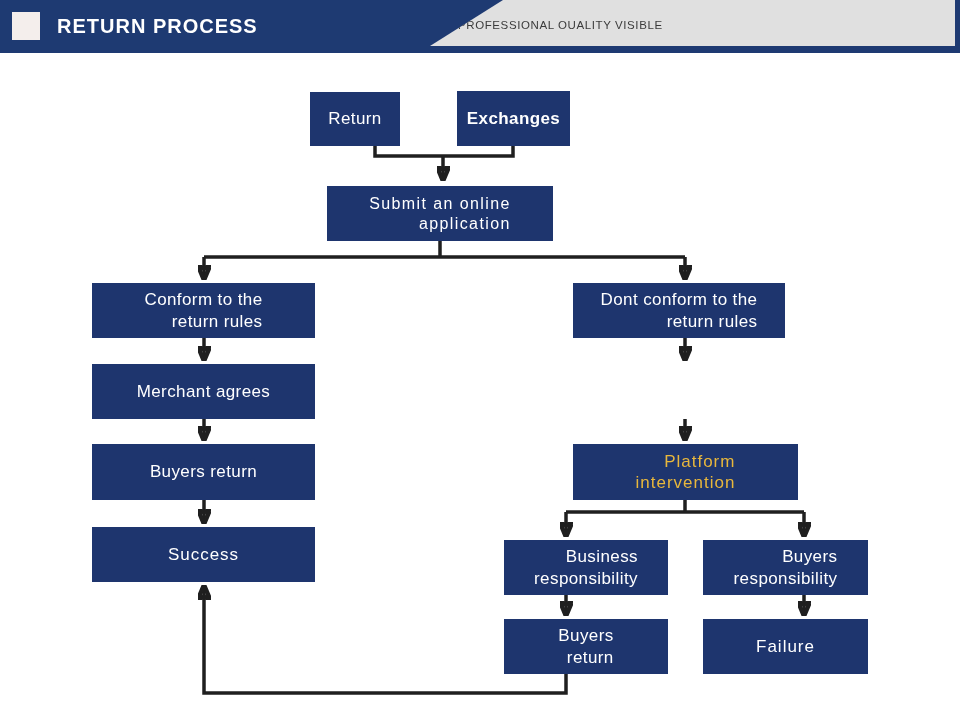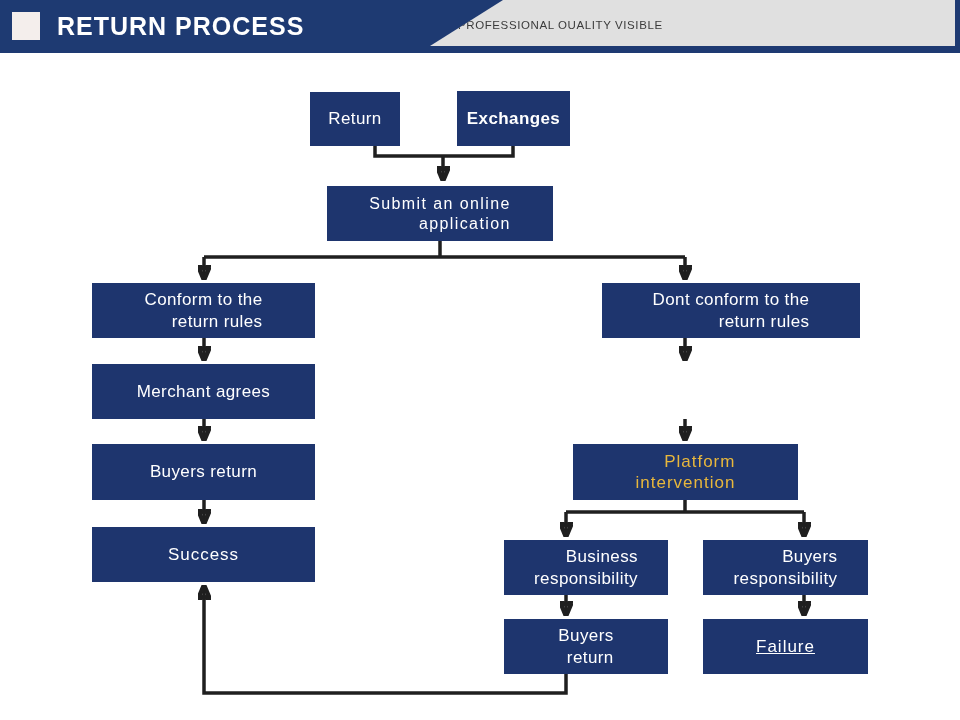--- a/index.html
+++ b/index.html
@@ -24,21 +24,21 @@
   .accent-square {
     position: absolute;
     left: 12px; top: 12px;
     width: 28px; height: 28px;
     background: #f4eeec;
   }
   .header-title {
     position: absolute;
     left: 57px; top: 11px;
     color: #ffffff;
-    font-size: 25px;
+    font-size: 20px;
     font-weight: bold;
     letter-spacing: 1px;
     line-height: 31px;
     white-space: nowrap;
   }
   .header-ribbon {
     position: absolute;
     left: 425px; top: 0;
     width: 530px; height: 46px;
     background: #e0e0e0;
@@ -67,27 +67,27 @@
     line-height: 1.25;
     white-space: pre-line;
   }
   .n-return               { left: 310px; top:  92px; width:  90px; height: 54px; }
   .n-exchanges            { left: 457px; top:  91px; width: 113px; height: 55px; font-weight: bold; }
   .n-submit               { left: 327px; top: 186px; width: 226px; height: 55px; font-size: 16px; letter-spacing: 1.4px; }
   .n-conform              { left:  92px; top: 283px; width: 223px; height: 55px; }
   .n-merchant-agrees      { left:  92px; top: 364px; width: 223px; height: 55px; }
   .n-buyers-return-left   { left:  92px; top: 444px; width: 223px; height: 56px; }
   .n-success              { left:  92px; top: 527px; width: 223px; height: 55px; letter-spacing: 1px; }
-  .n-dont-conform         { left: 602px; top: 283px; width: 258px; height: 55px; }
+  .n-dont-conform         { left: 573px; top: 283px; width: 212px; height: 55px; }
   .n-merchant-dont-agrees { left: 573px; top: 364px; width: 225px; height: 55px; }
   .n-platform             { left: 573px; top: 444px; width: 225px; height: 56px; color: #e8b73c; letter-spacing: 1px; }
   .n-business-resp        { left: 504px; top: 540px; width: 164px; height: 55px; }
   .n-buyers-resp          { left: 703px; top: 540px; width: 165px; height: 55px; }
   .n-buyers-return-bottom { left: 504px; top: 619px; width: 164px; height: 55px; }
-  .n-failure              { left: 703px; top: 619px; width: 165px; height: 55px; letter-spacing: 1px; text-decoration: underline; }
+  .n-failure              { left: 703px; top: 619px; width: 165px; height: 55px; letter-spacing: 1px; }
 
   
   .connectors {
     position: absolute;
     left: 0; top: 0;
     width: 960px; height: 720px;
     pointer-events: none;
   }
   .connectors path {
     fill: none;

